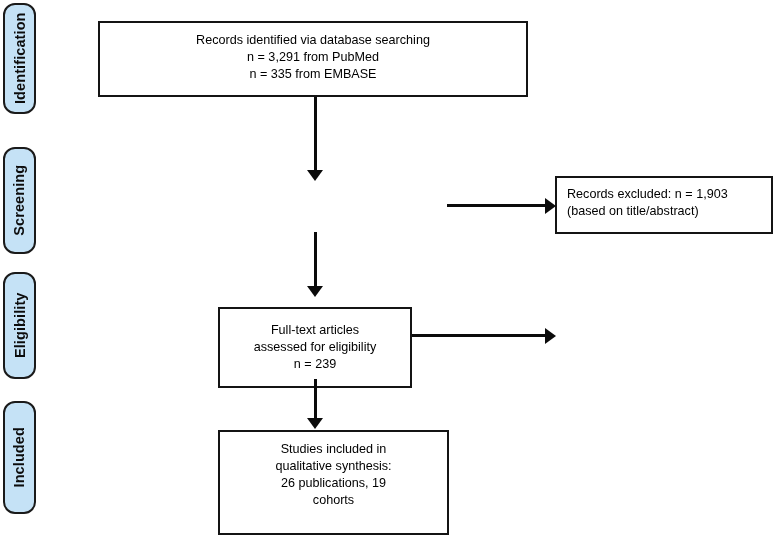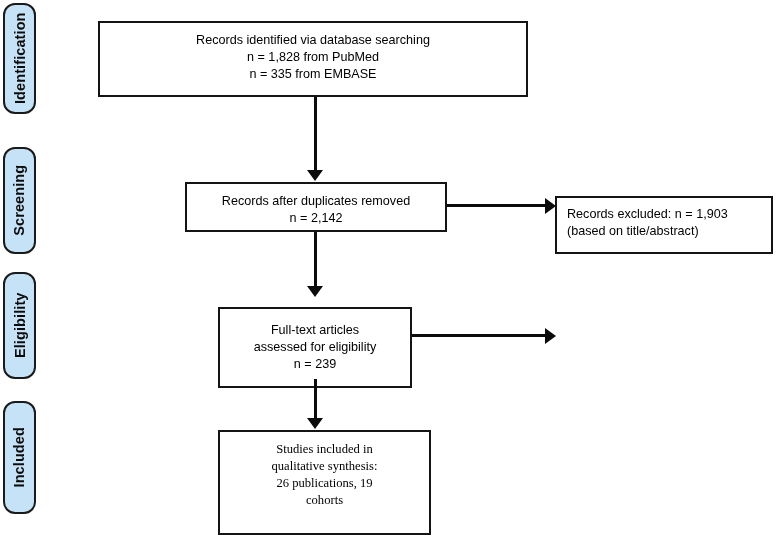--- a/index.html
+++ b/index.html
@@ -118,42 +118,38 @@
   <div class="stage-pill" style="left:3px; top:272px; width:33px; height:107px;">
     <span class="stage-label">Eligibility</span>
   </div>
 
   <div class="stage-pill" style="left:3px; top:401px; width:33px; height:113px;">
     <span class="stage-label">Included</span>
   </div>
 
   <div class="box center pad-center" style="left:98px; top:21px; width:430px; height:76px;">
     <div class="box-text">Records identified via database searching
-n = 1,828 from PubMed
+n = 3,291 from PubMed
 n = 335 from EMBASE</div>
   </div>
 
-  <div class="box center pad-center" style="left:185px; top:182px; width:262px; height:50px;">
-    <div class="box-text">Records after duplicates removed
-n = 2,142</div>
-  </div>
 
-  <div class="box left pad-left" style="left:555px; top:176px; width:218px; height:58px;margin-top:20px;">
+  <div class="box left pad-left" style="left:555px; top:176px; width:218px; height:58px;">
     <div class="box-text">Records excluded: n = 1,903
 (based on title/abstract)</div>
   </div>
 
   <div class="box center vcenter" style="left:218px; top:307px; width:194px; height:81px; padding:0 6px;">
     <div class="box-text">Full-text articles
 assessed for eligibility
 n = 239</div>
   </div>
 
 
-  <div class="box center pad-center" style="left:218px; top:430px; width:213px; height:105px; font-family:Liberation Serif, serif;">
+  <div class="box center pad-center" style="left:218px; top:430px; width:231px; height:105px; ">
     <div class="box-text">Studies included in
 qualitative synthesis:
 26 publications, 19
 cohorts</div>
   </div>
 
   <div class="v-line" style="left:314px; top:97px; height:74px;"></div>
   <div class="arrow-down" style="left:307px; top:170px;"></div>
 
   <div class="h-line" style="left:447px; top:204px; width:101px;"></div>

